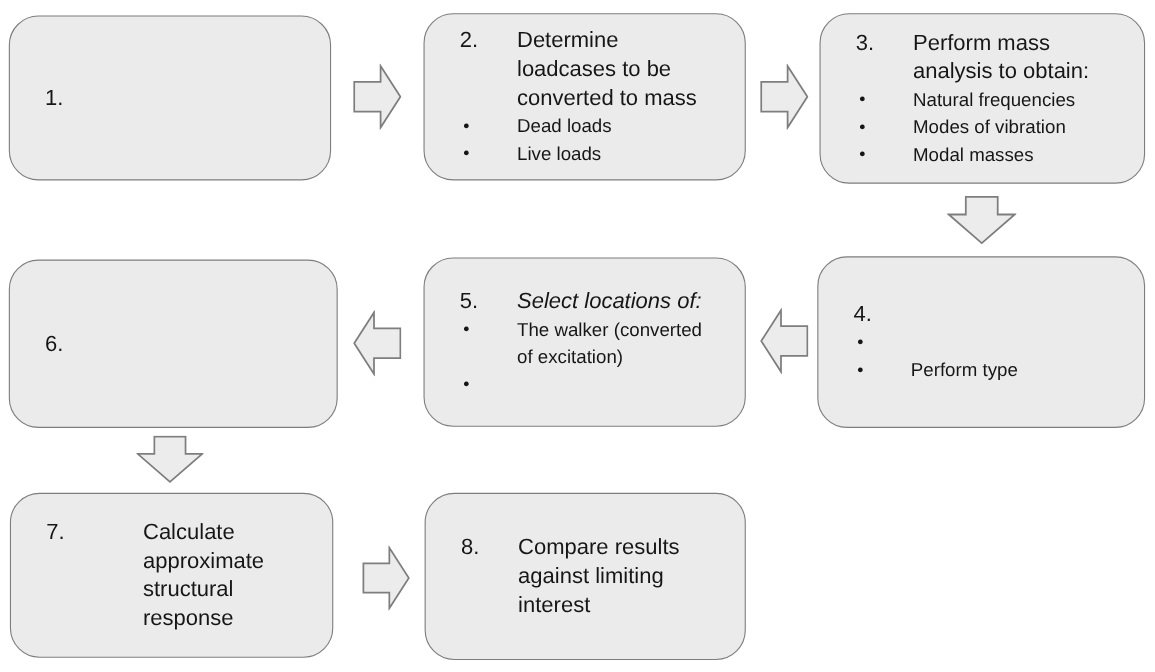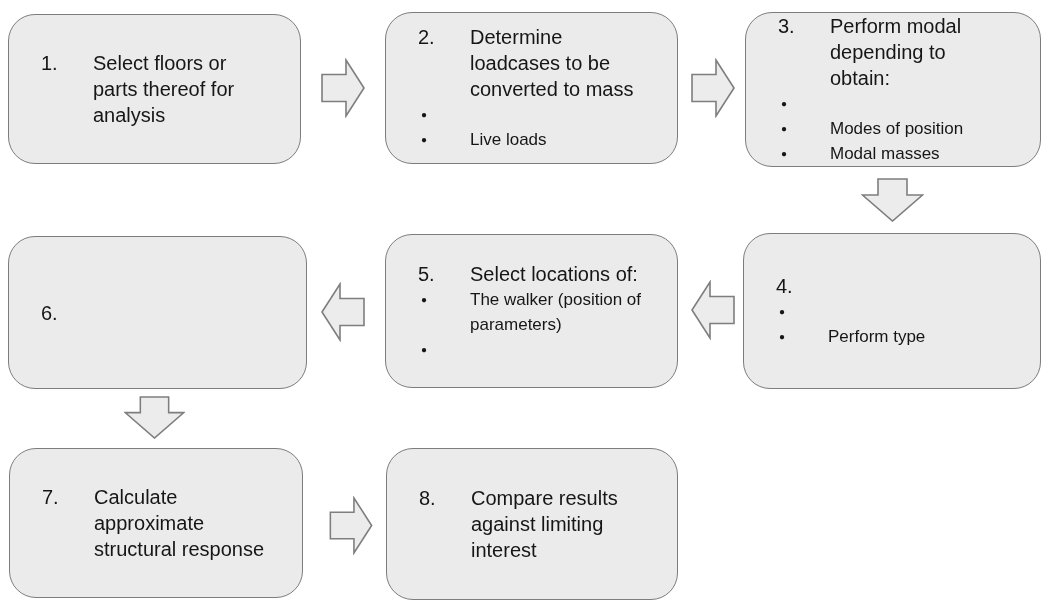--- a/index.html
+++ b/index.html
@@ -28,22 +28,22 @@
     width: 52px;
     flex: none;
     font-size: 20px;
     line-height: 26px;
   }
   .title {
     font-size: 20px;
     line-height: 26px;
     width: 176px;
   }
-  .node-7 .title { width: 186px; }
-  .node-5 .title { width: 200px; }
+  .node-7 .title { width: 186px; margin-left: 36px; }
+  .node-5 .title { width: 200px; font-style: italic; }
   .brow { display: flex; align-items: flex-start; }
   .dot {
     width: 52px;
     flex: none;
     font-size: 10px;
     line-height: 25px;
     padding-left: 3px;
     box-sizing: border-box;
   }
   .btext {
@@ -76,57 +76,58 @@
   .pos-a78 { left: 329px; top: 496px; width: 44px; height: 59px; }
 </style>
 </head>
 <body>
 
 <div class="canvas">
 
   <div class="node pos-b1">
     <div class="trow">
       <span class="num">1.</span>
-      <span class="title">Select floors or parts thereof for analysis</span>
     </div>
   </div>
 
   <svg class="arrow pos-a12" viewBox="0 0 44 60">
     <polygon points="1,16.5 25,16.5 25,2 43,30 25,58 25,43.5 1,43.5"></polygon>
   </svg>
 
   <div class="node pos-b2">
     <div class="trow">
       <span class="num">2.</span>
       <span class="title">Determine loadcases to be converted to mass</span>
     </div>
     <div class="brow">
       <span class="dot">●</span>
+      <span class="btext">Dead loads</span>
     </div>
     <div class="brow">
       <span class="dot">●</span>
       <span class="btext">Live loads</span>
     </div>
   </div>
 
   <svg class="arrow pos-a23" viewBox="0 0 44 60">
     <polygon points="1,16.5 25,16.5 25,2 43,30 25,58 25,43.5 1,43.5"></polygon>
   </svg>
 
   <div class="node pos-b3">
     <div class="trow">
       <span class="num">3.</span>
-      <span class="title">Perform modal depending to obtain:</span>
-    </div>
-    <div class="brow">
-      <span class="dot">●</span>
-    </div>
-    <div class="brow">
-      <span class="dot">●</span>
-      <span class="btext">Modes of position</span>
+      <span class="title">Perform mass analysis to obtain:</span>
+    </div>
+    <div class="brow">
+      <span class="dot">●</span>
+      <span class="btext">Natural frequencies</span>
+    </div>
+    <div class="brow">
+      <span class="dot">●</span>
+      <span class="btext">Modes of vibration</span>
     </div>
     <div class="brow">
       <span class="dot">●</span>
       <span class="btext">Modal masses</span>
     </div>
   </div>
 
   <svg class="arrow pos-a34" viewBox="0 0 62 44">
     <polygon points="16.5,1 45.5,1 45.5,17 61,17 31,43 1,17 16.5,17"></polygon>
   </svg>
@@ -148,21 +149,21 @@
     <polygon points="43,16.5 19,16.5 19,2 1,30 19,58 19,43.5 43,43.5"></polygon>
   </svg>
 
   <div class="node node-5 pos-b5">
     <div class="trow">
       <span class="num">5.</span>
       <span class="title">Select locations of:</span>
     </div>
     <div class="brow">
       <span class="dot">●</span>
-      <span class="btext">The walker (position of parameters)</span>
+      <span class="btext">The walker (converted of excitation)</span>
     </div>
     <div class="brow">
       <span class="dot">●</span>
     </div>
   </div>
 
   <svg class="arrow pos-a56" viewBox="0 0 44 60">
     <polygon points="43,16.5 19,16.5 19,2 1,30 19,58 19,43.5 43,43.5"></polygon>
   </svg>
 

